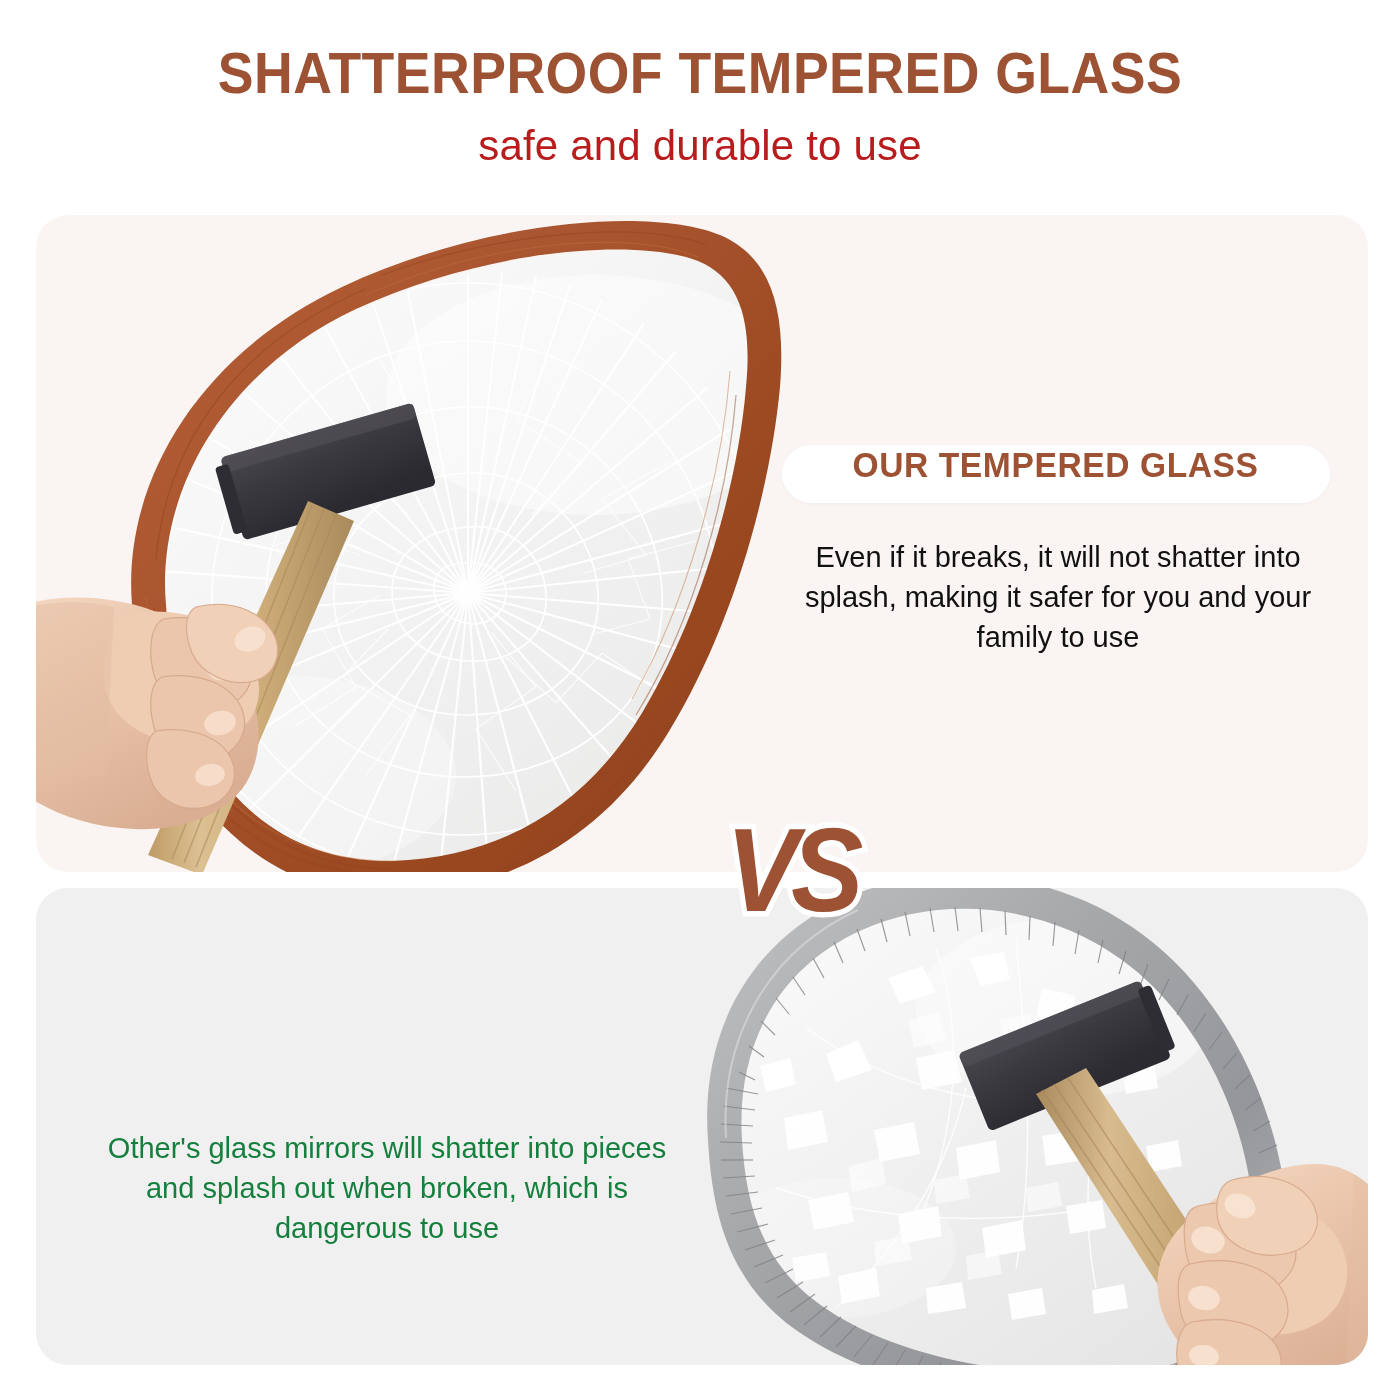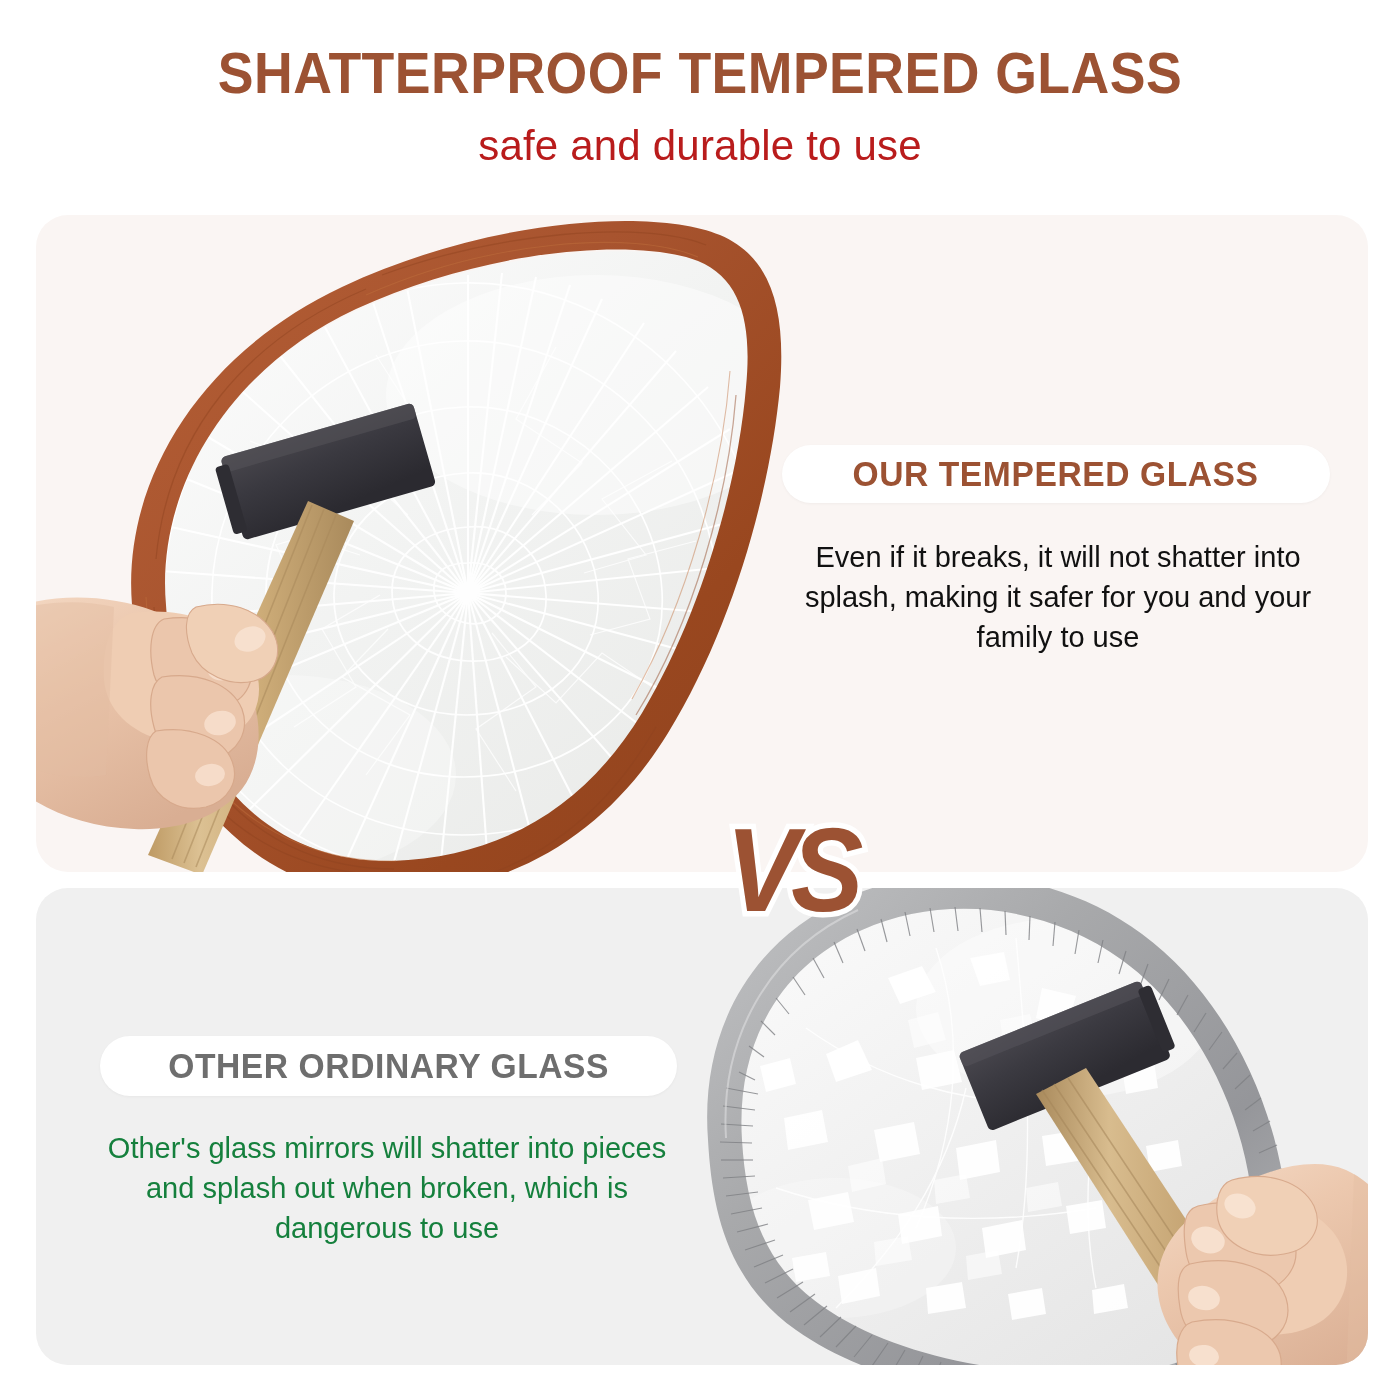--- a/index.html
+++ b/index.html
@@ -27,21 +27,21 @@
   }
 
   
   .panel{position:absolute;border-radius:32px;overflow:hidden;}
   #panel-top{left:36px;top:215px;width:1332px;height:657px;background:#FAF5F3;}
   #panel-bottom{left:36px;top:888px;width:1332px;height:477px;background:#F0F0F0;}
 
   
   .pill{
     position:absolute;background:#FFFFFF;border-radius:40px;
-    display:flex;align-items:center;justify-content:center;
+    display:flex;justify-content:center;
     box-shadow:0 1px 3px rgba(0,0,0,0.04);
   }
   #badge-top{left:746px;top:230px;width:548px;height:58px;}
   #badge-top .pill-text{
     font-weight:700;font-size:35px;color:#9C5233;letter-spacing:0.6px;
     transform:scaleX(0.96);white-space:nowrap;
   }
   #badge-bottom{left:64px;top:148px;width:577px;height:60px;}
   #badge-bottom .pill-text{
     font-weight:700;font-size:35px;color:#6E6E6E;letter-spacing:0.6px;
@@ -491,23 +491,20 @@
         </g>
 
         <path d="M1196 292 C1232 282 1266 294 1278 318 C1288 340 1274 362 1248 366
                  C1218 372 1188 356 1182 332 C1178 312 1184 296 1196 292 Z" fill="#F0D0B6" stroke="#D8AA8D" stroke-width="1.1"></path>
         <ellipse cx="1204" cy="318" rx="16" ry="12" fill="#F8E2D0" transform="rotate(20 1204 318)"></ellipse>
 
         <path d="M1318 286 C1348 304 1368 344 1370 388 L1374 470 C1356 484 1332 492 1310 494 Z" fill="#E4BDA3" opacity="0.4"></path>
       </g>
     </svg>
 
-    <div class="pill" id="badge-bottom">
-      <span class="pill-text">OTHER ORDINARY GLASS</span>
-    </div>
     <div class="body-copy" id="copy-bottom">Other's glass mirrors will shatter into pieces and splash out when broken, which is dangerous to use</div>
   </div>
 
   <div id="vs-badge">
     <span class="vs-text">VS</span>
   </div>
 
 </div>
 
 </body></html>

